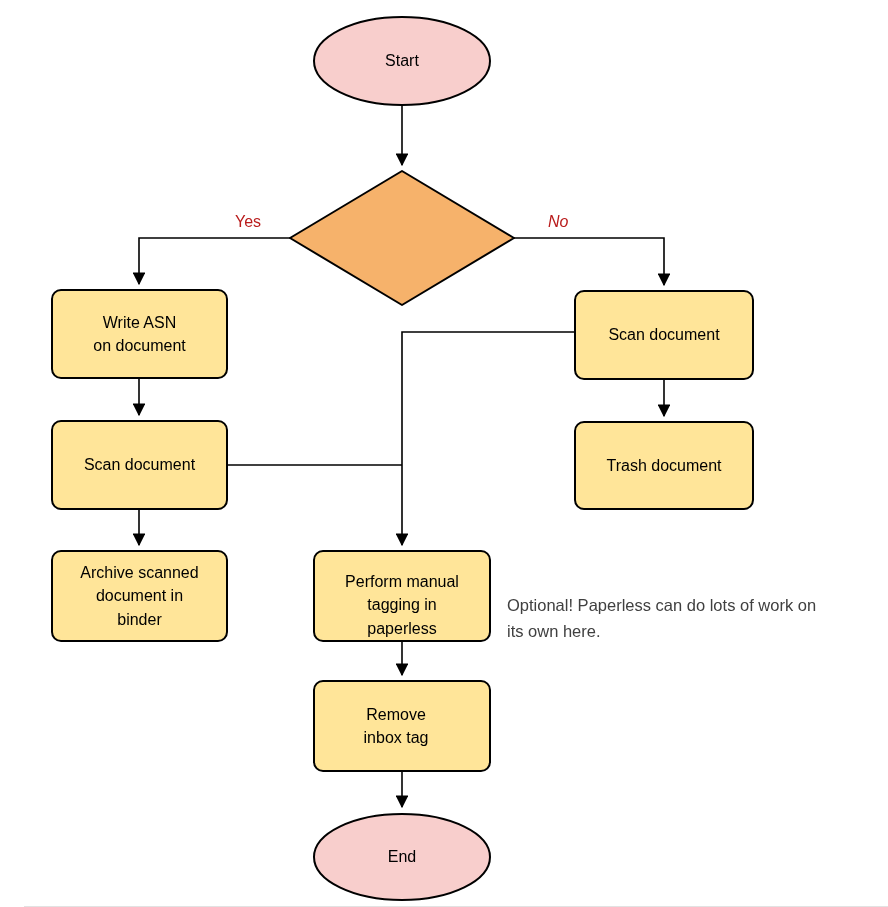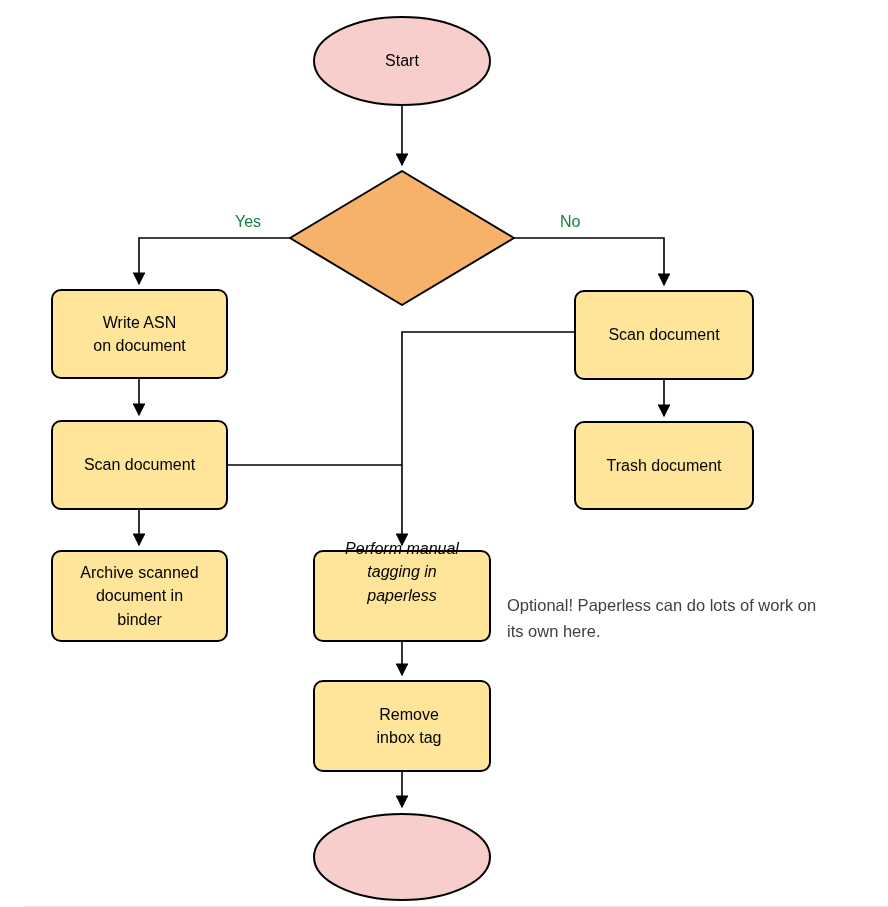--- a/index.html
+++ b/index.html
@@ -23,21 +23,21 @@
     text-align: center;
     white-space: pre-line;
     font-size: 16px;
     line-height: 1.45;
     color: #000;
     pointer-events: none;
   }
   .edge-label {
     position: absolute;
     font-size: 16px;
-    color: #15803d;
+    color: #b91c1c;
     pointer-events: none;
   }
   .annotation {
     position: absolute;
     left: 483px;
     top: 592px;
     width: 400px;
     font-size: 16.5px;
     line-height: 1.6;
     white-space: pre-line;
@@ -106,29 +106,30 @@
   <div class="node-label" style="left:28px; top:421px; width:175px; height:88px;">Scan document</div>
 
   <div class="node-label" style="left:28px; top:551px; width:175px; height:90px;border-radius:7px;">Archive scanned
 document in
 binder</div>
 
   <div class="node-label" style="left:551px; top:291px; width:178px; height:88px;">Scan document</div>
 
   <div class="node-label" style="left:551px; top:422px; width:178px; height:87px;">Trash document</div>
 
-  <div class="node-label" style="left:290px; top:538px; width:176px; height:68px;font-style:italic;">Perform manual
+  <div class="node-label" style="left:290px; top:571px; width:176px; height:68px;">Perform manual
 tagging in
 paperless</div>
 
-  <div class="node-label" style="left:303px; top:681px; width:164px; height:90px;">Remove
+  <div class="node-label" style="left:290px; top:681px; width:164px; height:90px;">Remove
 inbox tag</div>
 
+  <div class="node-label" style="left:290px; top:814px; width:176px; height:86px;">End</div>
 
   <div class="edge-label" style="left:211px; top:213px;">Yes</div>
 
-  <div class="edge-label" style="left:536px; top:213px;">No</div>
+  <div class="edge-label" style="left:524px; top:213px;font-style:italic;">No</div>
 
   <div class="annotation">Optional! Paperless can do lots of work on
 its own here.</div>
 
   <div class="bottom-line"></div>
 </div>
 
 </body></html>

